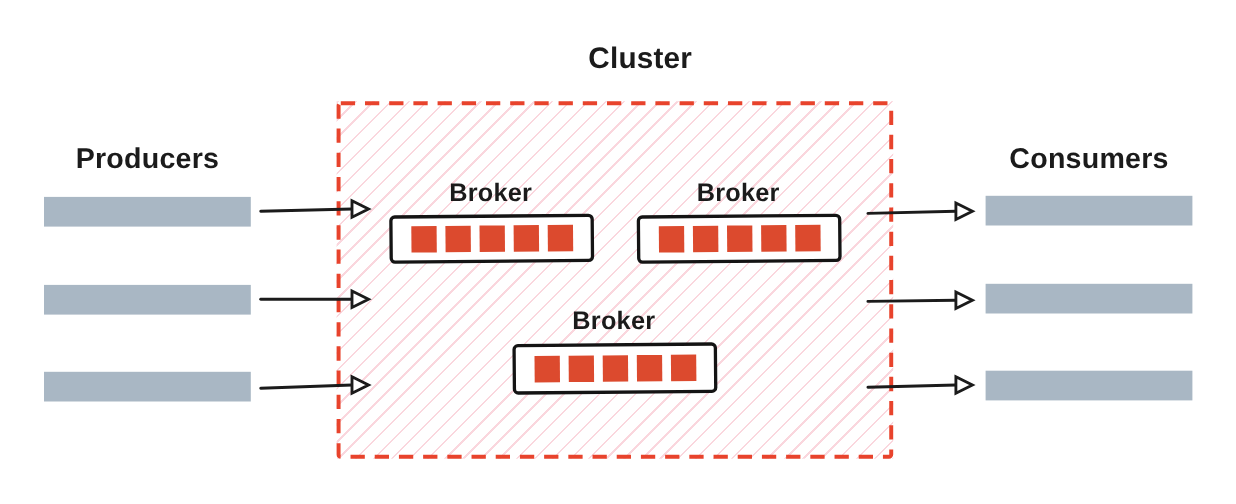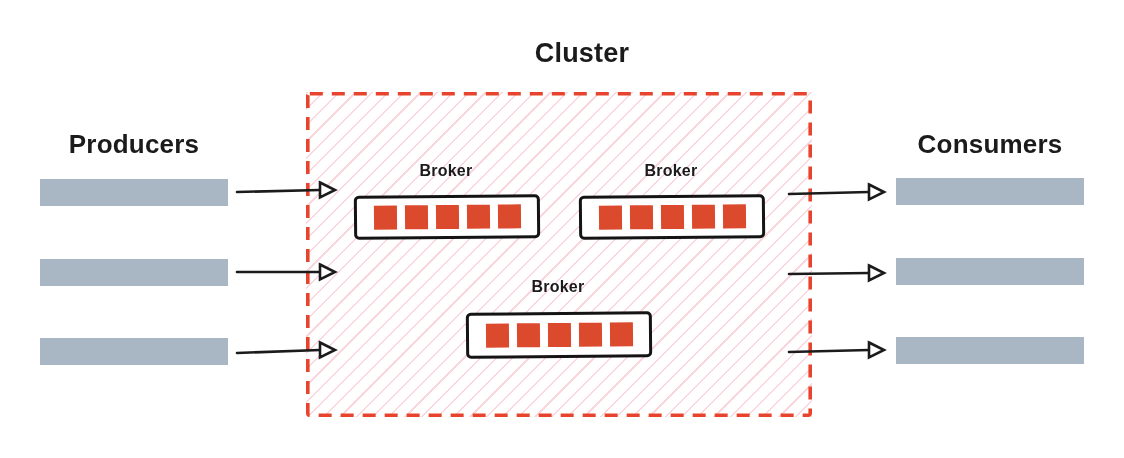--- a/index.html
+++ b/index.html
@@ -25,21 +25,21 @@
   .label {
     position: absolute;
     transform: translateX(-50%);
     color: var(--ink);
     font-weight: bold;
     white-space: nowrap;
     letter-spacing: 0.2px;
   }
   .title-label { font-size: 27px; }
   .group-label { font-size: 26px; }
-  .broker-label { font-size: 16px; }
+  .broker-label { font-size: 23px; }
 
   .bar {
     position: absolute;
     width: 188px;
     height: 27px;
     background: var(--bar);
   }
 
   .cluster-area {
     position: absolute;

